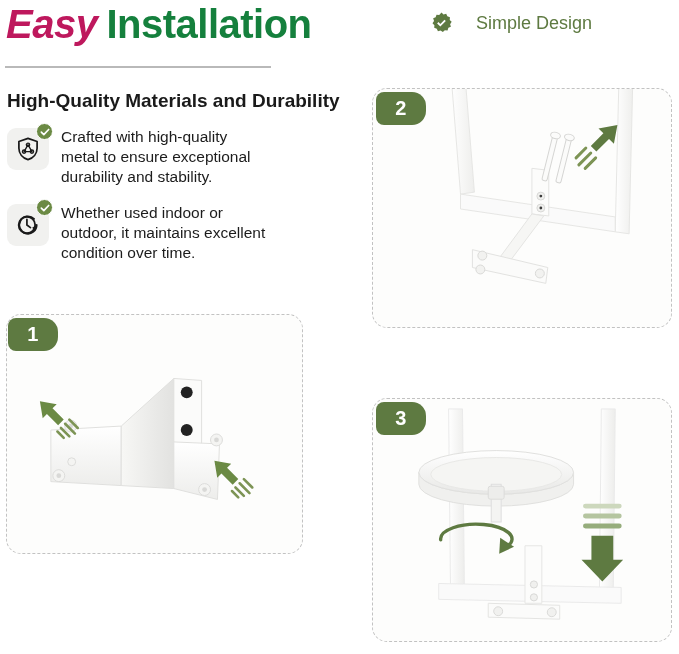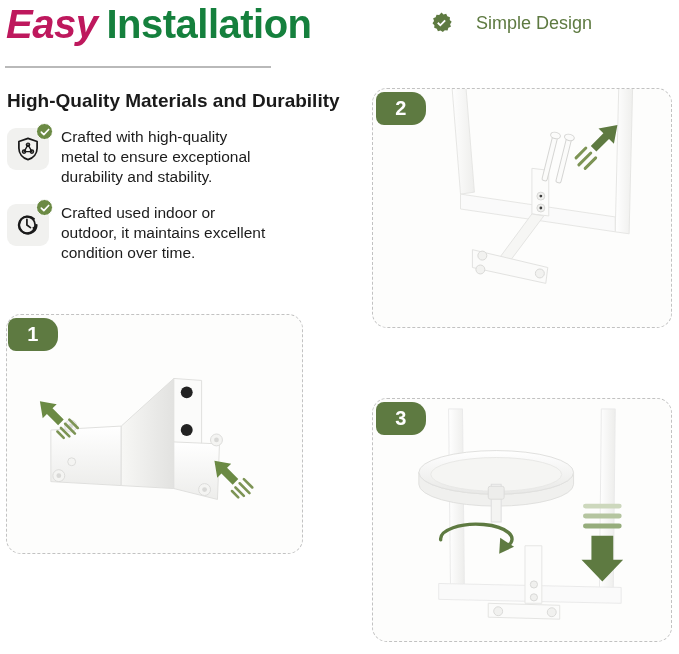--- a/index.html
+++ b/index.html
@@ -162,21 +162,21 @@
         <path d="M11 6.9V12l3.3 2.4" fill="none" stroke="#1a1a1a" stroke-width="1.6" stroke-linecap="round" stroke-linejoin="round"></path>
         <path d="M18.6 17.6 20.2 12l-4.4 2.6z" fill="#1a1a1a"></path>
       </svg>
     </div>
     <div class="check-dot">
       <svg viewBox="0 0 12 12" aria-hidden="true">
         <path d="M1.6 6.2 4.6 9.2 10.4 3" fill="none" stroke="#ffffff" stroke-width="2" stroke-linecap="round" stroke-linejoin="round"></path>
       </svg>
     </div>
   </div>
-  <div class="feat-text">Crafted used indoor or
+  <div class="feat-text">Whether used indoor or
 outdoor, it maintains excellent
 condition over time.</div>
 </div>
 
 <div class="panel panel-1">
   <div class="panel-art">
     <svg viewBox="0 0 297 240" aria-hidden="true">
       <defs>
         <linearGradient id="m1" x1="0" y1="0" x2="0" y2="1">
           <stop offset="0" stop-color="#ffffff"></stop>

